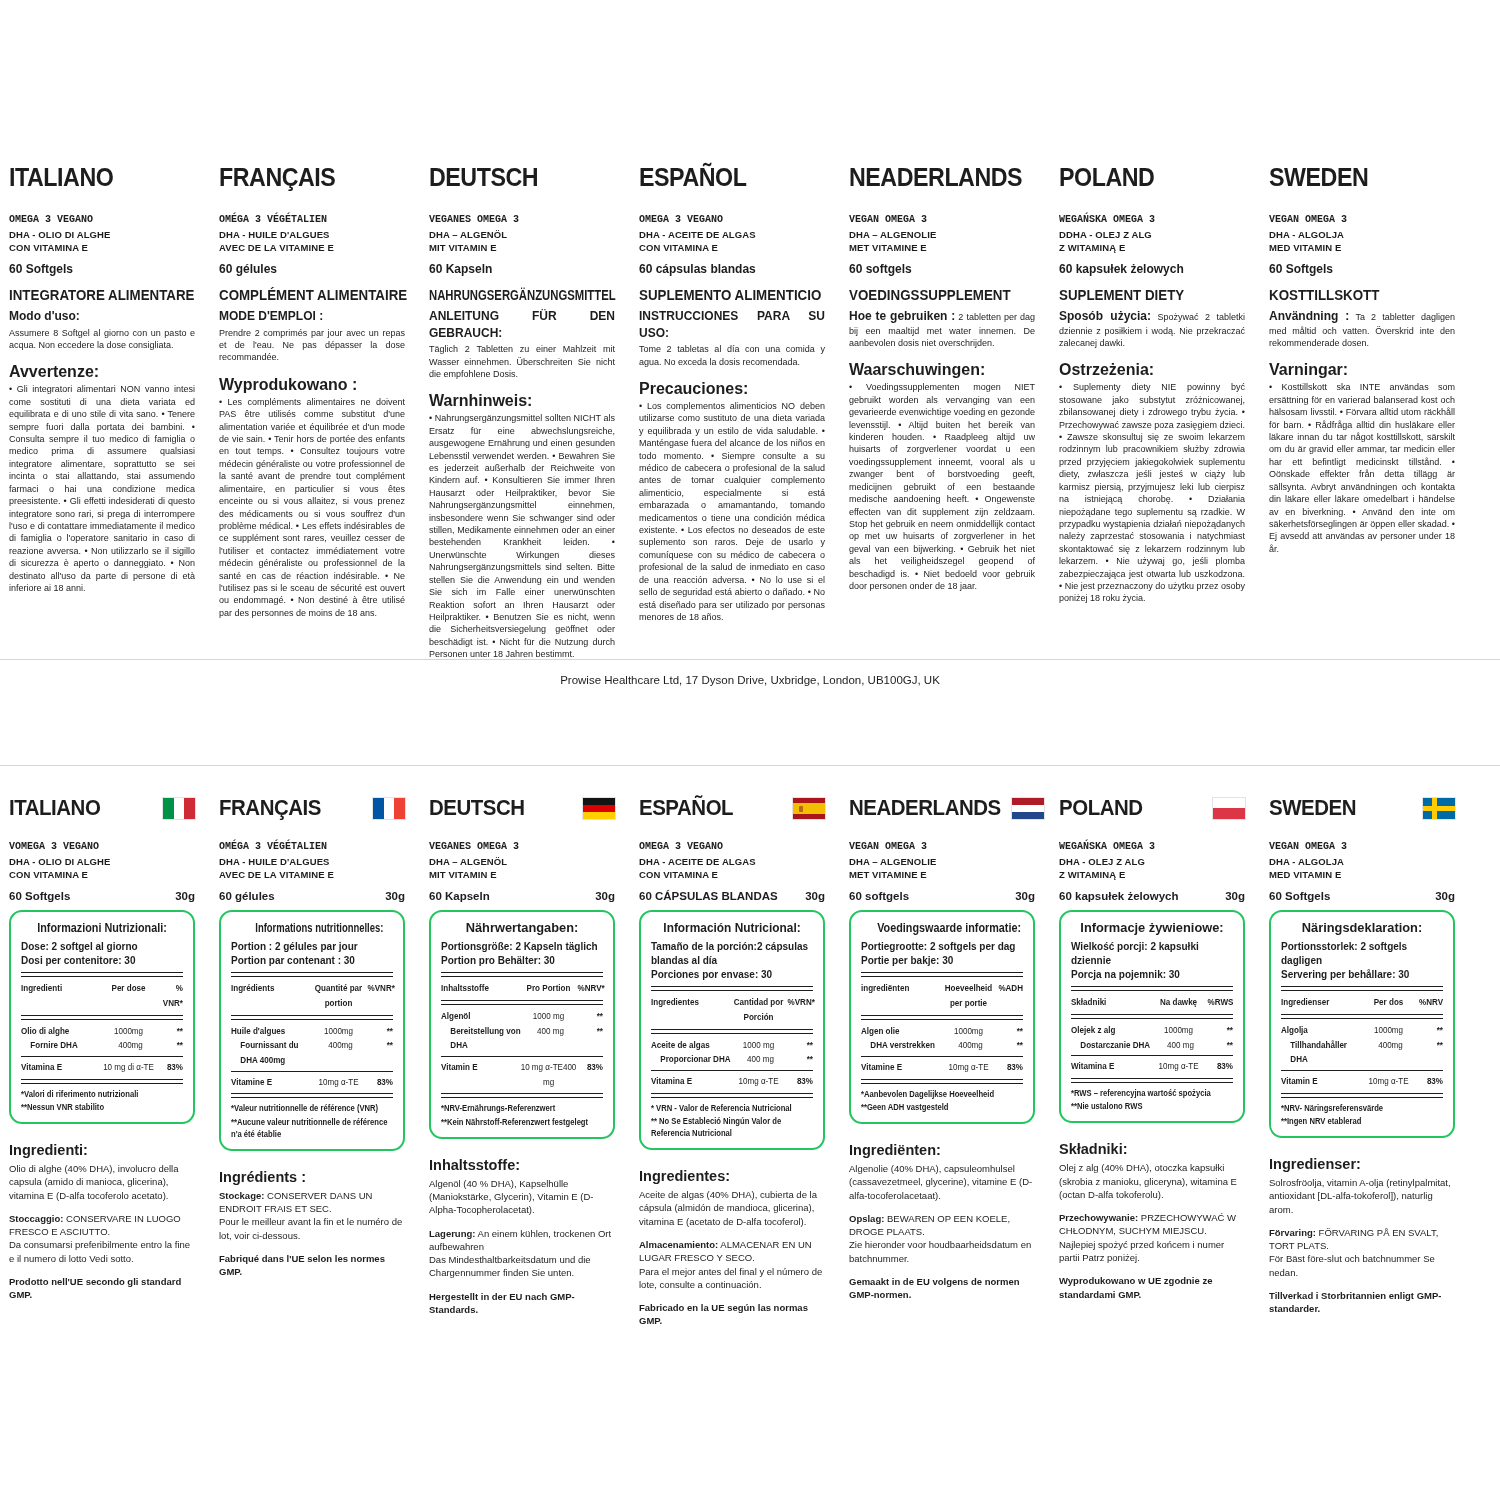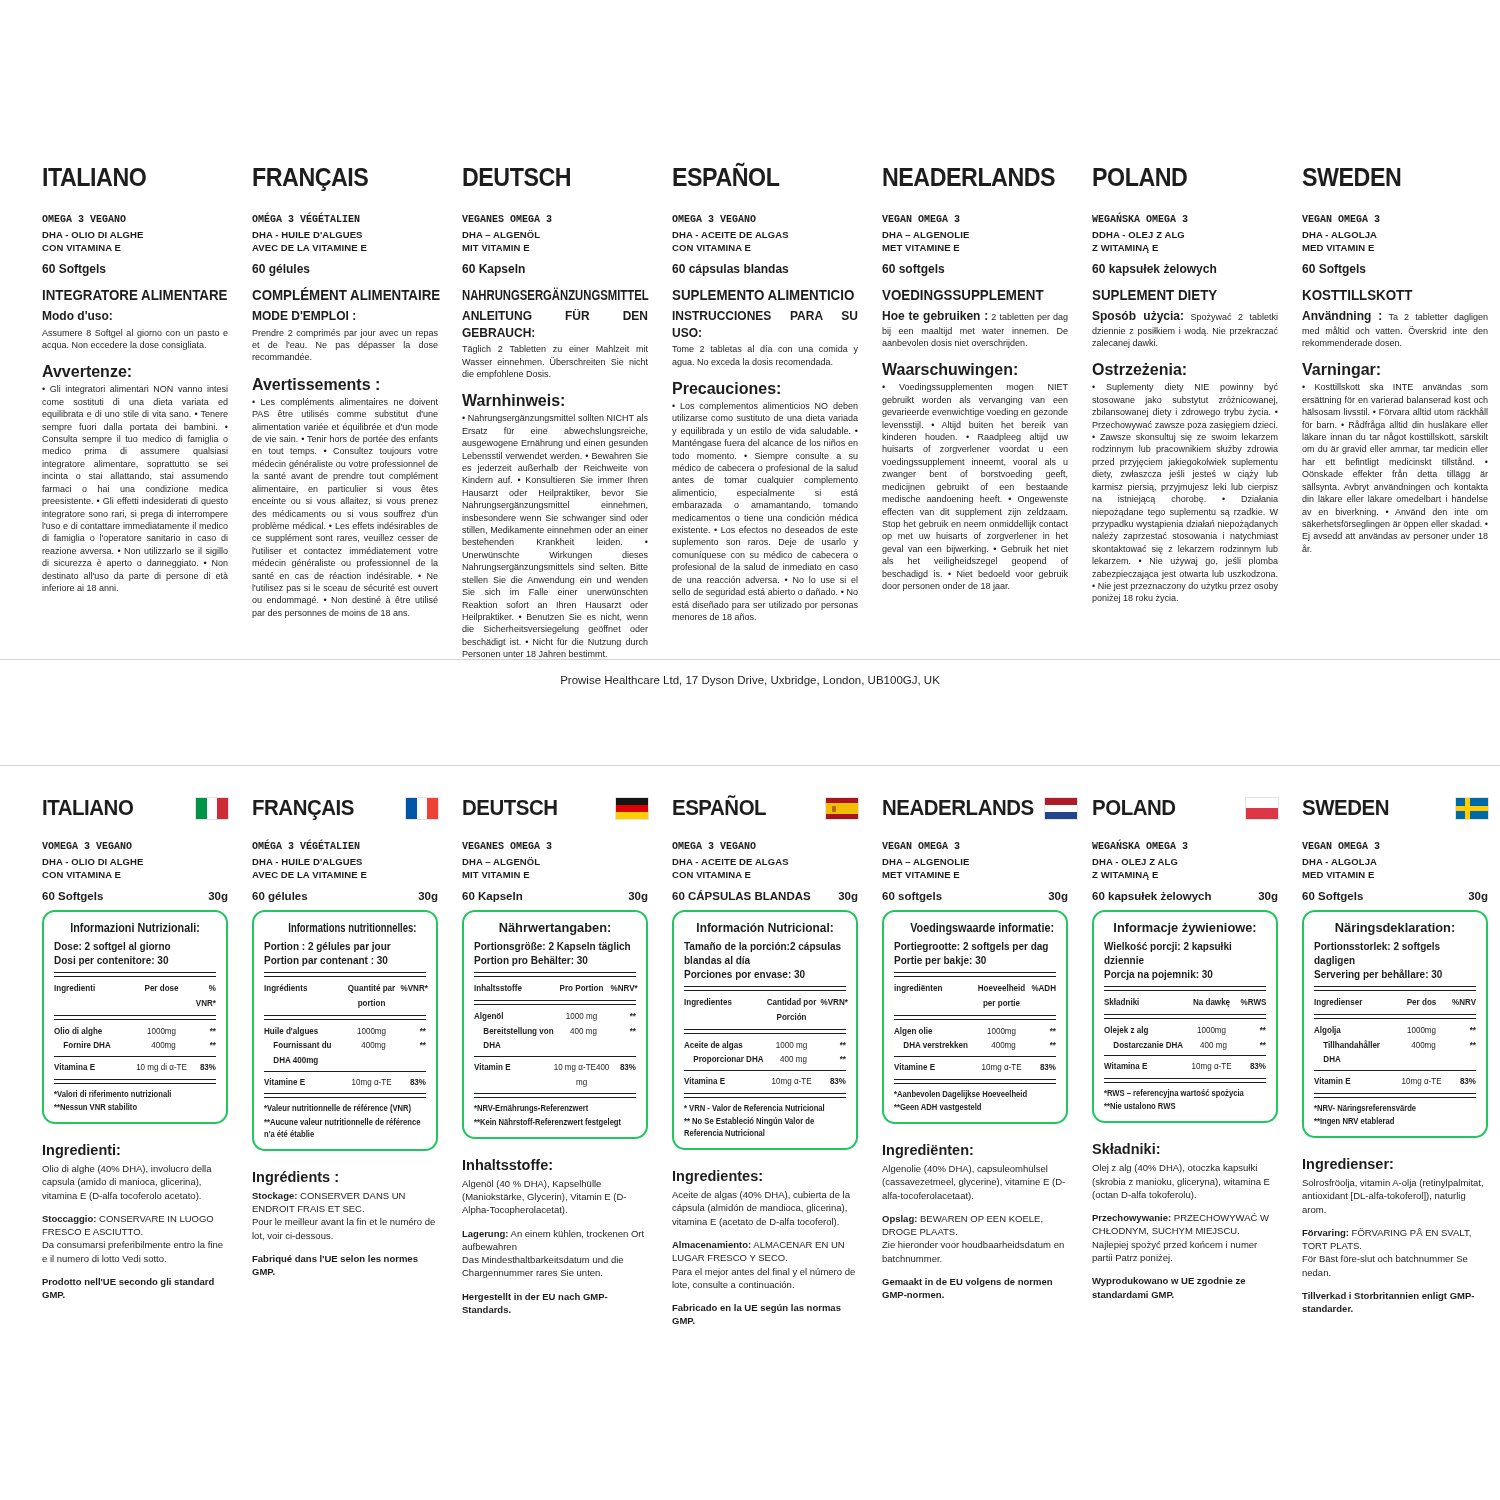--- a/index.html
+++ b/index.html
@@ -1,20 +1,20 @@
 <!DOCTYPE html>
 <html><head>
 <meta charset="utf-8">
 <style>
   * { margin:0; padding:0; box-sizing:border-box; }
   html,body { background:#ffffff; }
   body { width:1500px; height:1500px; font-family:"Liberation Sans","DejaVu Sans",sans-serif; color:#1d1d1d; }
   .page { position:relative; width:1500px; height:1500px; overflow:hidden; background:#fff; }
 
-  .row { position:absolute; left:0; display:flex; padding-left:42px; width:1356px; }
+  .row { position:absolute; left:0; display:flex; padding-left:9px; width:1356px; }
   .row.top { top:163px; }
   .row.bottom { top:795px; }
   .col { width:210px; padding-right:24px; flex:0 0 auto; }
 
   .lang { font-size:25px; font-weight:bold; letter-spacing:-0.5px; white-space:nowrap; display:inline-block; transform:scaleX(.93); transform-origin:0 50%; margin-bottom:22px; }
   .prod { font-size:10px; font-weight:bold; line-height:1.15; margin-bottom:2px;font-family:Liberation Mono, monospace; }
   .sub  { font-size:9.5px; font-weight:bold; line-height:1.4; letter-spacing:.1px; }
   .count{ font-size:12px; font-weight:bold; margin-top:8px; }
   .type { font-size:14.5px; font-weight:bold; margin-top:11px; display:inline-block; white-space:nowrap; transform:scaleX(.92); transform-origin:0 50%; }
   .type.de { transform:scaleX(.78); }
@@ -88,21 +88,21 @@
     </div>
 
     <div class="col">
       <div class="lang">FRANÇAIS</div>
       <div class="prod">OMÉGA 3 VÉGÉTALIEN</div>
       <div class="sub">DHA - HUILE D'ALGUES</div>
       <div class="sub">AVEC DE LA VITAMINE E</div>
       <div class="count">60 gélules</div>
       <div><span class="type">COMPLÉMENT ALIMENTAIRE</span></div>
       <p class="usage stack"><span class="uhead">MODE D'EMPLOI :</span><span>Prendre 2 comprimés par jour avec un repas et de l'eau. Ne pas dépasser la dose recommandée.</span></p>
-      <div class="whead">Avertissements :</div>
+      <div class="whead">Wyprodukowano :</div>
       <p class="body">• Les compléments alimentaires ne doivent PAS être utilisés comme substitut d'une alimentation variée et équilibrée et d'un mode de vie sain. • Tenir hors de portée des enfants en tout temps. • Consultez toujours votre médecin généraliste ou votre professionnel de la santé avant de prendre tout complément alimentaire, en particulier si vous êtes enceinte ou si vous allaitez, si vous prenez des médicaments ou si vous souffrez d'un problème médical. • Les effets indésirables de ce supplément sont rares, veuillez cesser de l'utiliser et contactez immédiatement votre médecin généraliste ou professionnel de la santé en cas de réaction indésirable. • Ne l'utilisez pas si le sceau de sécurité est ouvert ou endommagé. • Non destiné à être utilisé par des personnes de moins de 18 ans.</p>
     </div>
 
     <div class="col">
       <div class="lang">DEUTSCH</div>
       <div class="prod">VEGANES OMEGA 3</div>
       <div class="sub">DHA – ALGENÖL</div>
       <div class="sub">MIT VITAMIN E</div>
       <div class="count">60 Kapseln</div>
       <div><span class="type de">NAHRUNGSERGÄNZUNGSMITTEL</span></div>
@@ -306,21 +306,21 @@
             <span class="nb-amt">10 mg α-TE400 mg</span>
             <span class="nb-pct">83%</span>
           </div>
         <div class="rule-d"></div>
         <div class="nb-foot">*NRV-Ernährungs-Referenzwert</div>
         <div class="nb-foot">**Kein Nährstoff-Referenzwert festgelegt</div>
       </div>
       <div class="ing-h">Inhaltsstoffe:</div>
       <p class="ing-p">Algenöl (40 % DHA), Kapselhülle (Maniokstärke, Glycerin), Vitamin E (D-Alpha-Tocopherolacetat).</p>
       <p class="ing-p tight"><span class="ing-label">Lagerung:</span><span> An einem kühlen, trockenen Ort aufbewahren</span></p>
-      <p class="ing-p">Das Mindesthaltbarkeitsdatum und die Chargennummer rares Sie unten.</p>
+      <p class="ing-p">Das Mindesthaltbarkeitsdatum und die Chargennummer finden Sie unten.</p>
       <p class="ing-p gmp">Hergestellt in der EU nach GMP-Standards.</p>
     </div>
 
     <div class="col">
       <div class="bhead">
         <div class="lang blang">ESPAÑOL</div>
         <span class="flag flag-es"></span>
       </div>
       <div class="prod">OMEGA 3 VEGANO</div>
       <div class="sub">DHA - ACEITE DE ALGAS</div>

